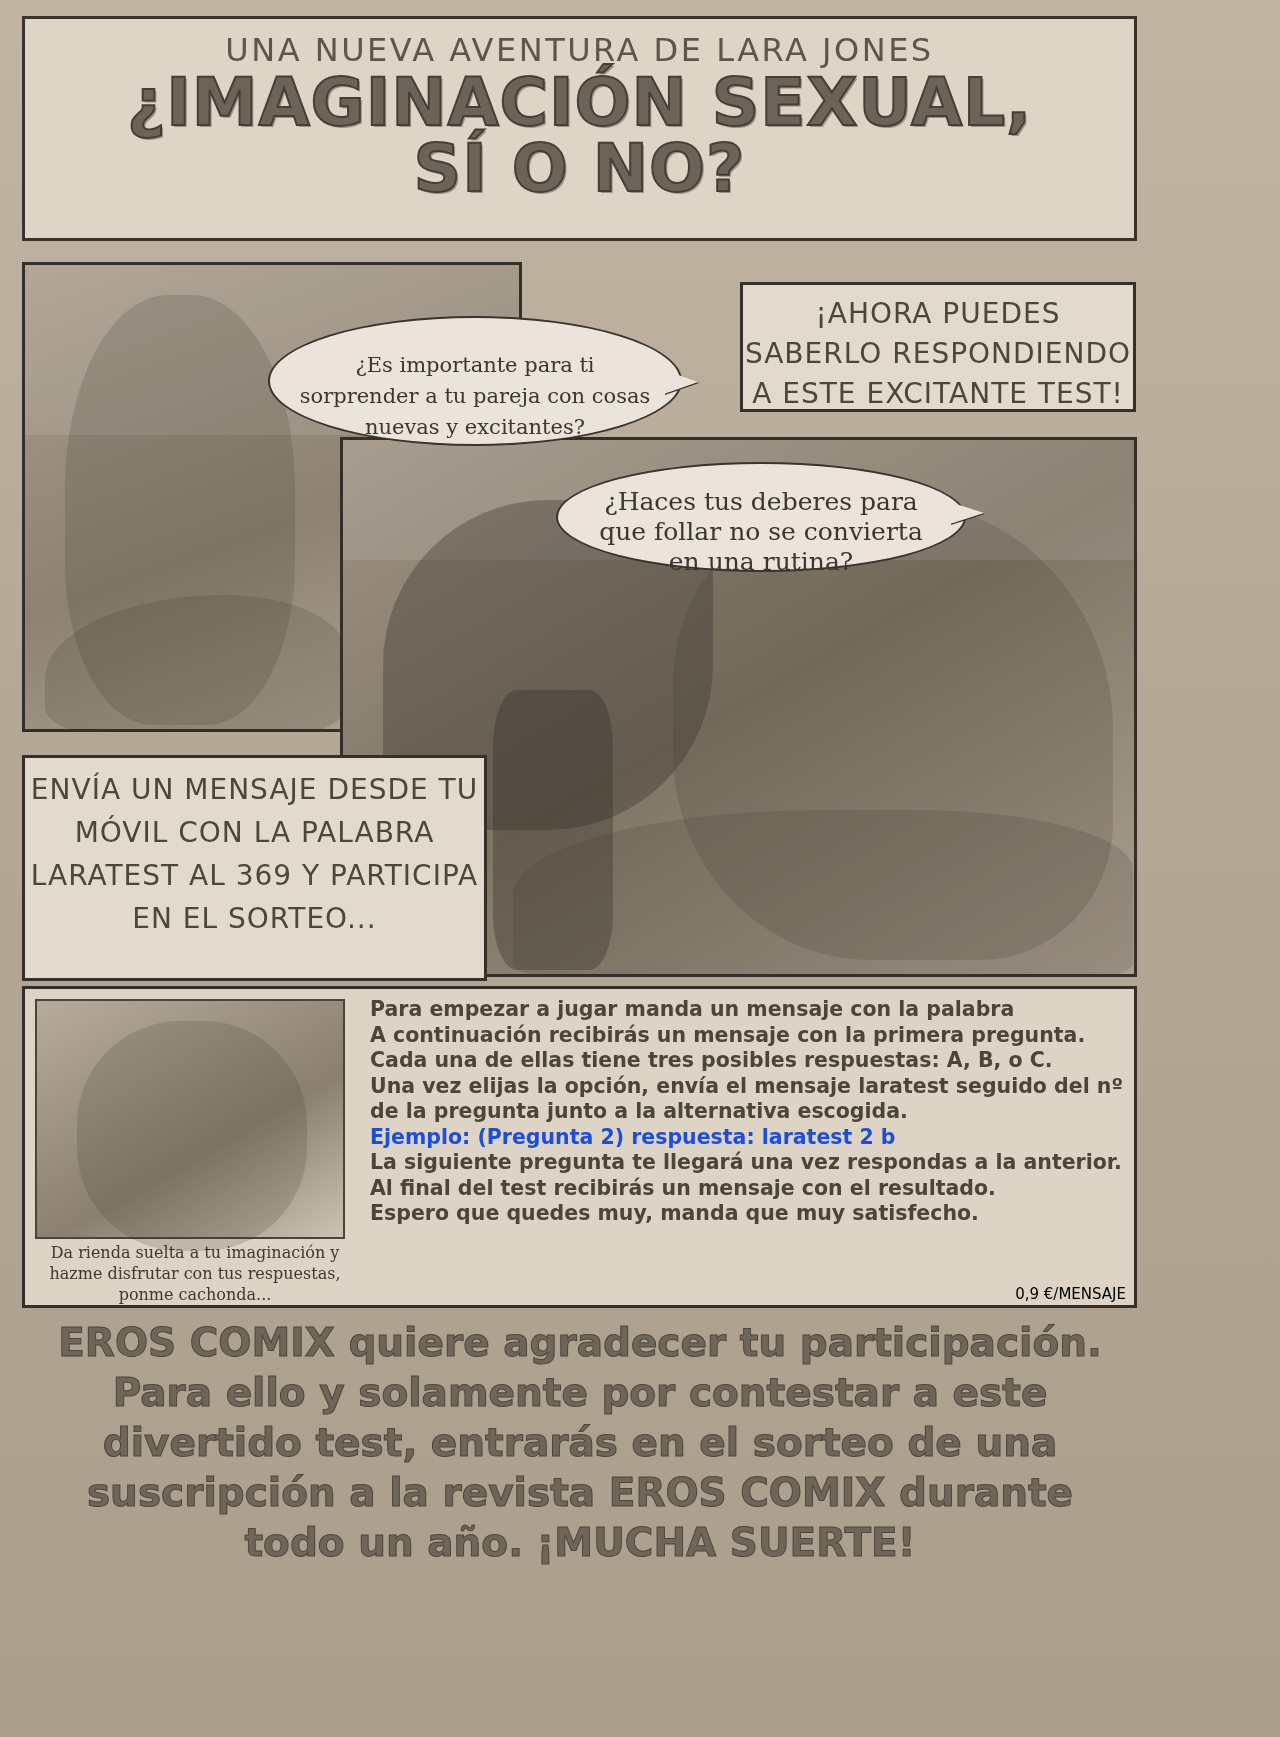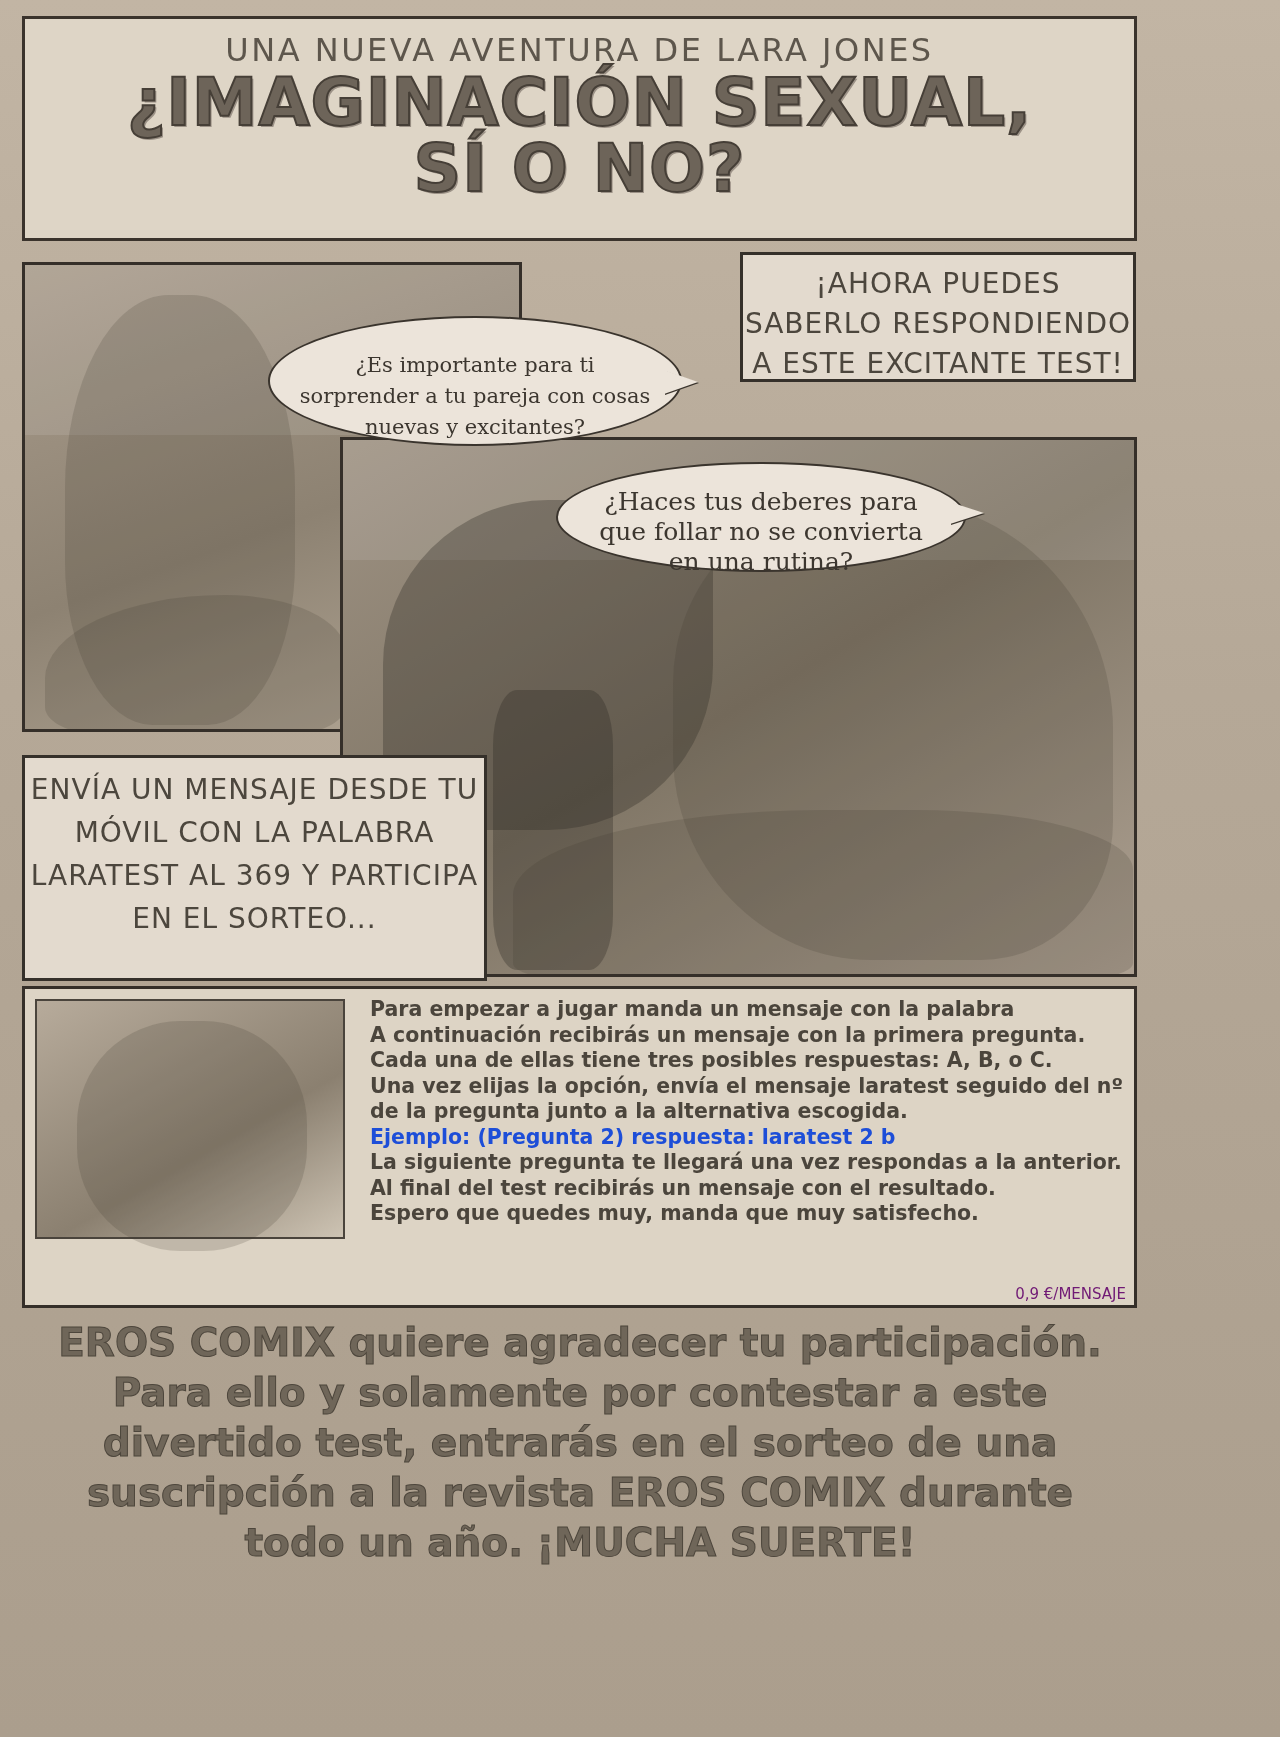--- a/index.html
+++ b/index.html
@@ -75,21 +75,21 @@
     position: absolute;
     background: #e3dace;
     border: 3px solid #35302a;
     box-sizing: border-box;
     text-align: center;
     color: #4c463d;
     font-family: "DejaVu Sans", sans-serif;
     letter-spacing: 1px;
   }
   #cap-top {
-    left: 740px; top: 252px; width: 396px; height: 130px;
+    left: 740px; top: 282px; width: 396px; height: 130px;
     font-size: 28px; line-height: 40px; padding-top: 9px;
   }
   #cap-mid {
     left: 22px; top: 755px; width: 465px; height: 226px;
     font-size: 28px; line-height: 43px; padding-top: 10px;
   }
   
   .balloon {
     position: absolute;
     background: #ece4da;
@@ -165,21 +165,21 @@
     line-height: 25.5px;
   }
   .instructions .line { display: block; }
   .instructions .big { font-size: 26px; }
   .instructions .example { color: #1d4ed8; }
   .price {
     position: absolute;
     right: 8px; bottom: 2px;
     font-size: 15px;
     font-family: "DejaVu Sans", sans-serif;
-    color: #701a75;
+    color: #000000;
   }
   
   .promo {
     position: absolute;
     left: 30px; top: 1318px; width: 1100px;
     text-align: center;
     color: #6f6659;
     font-family: "DejaVu Sans", sans-serif;
     font-weight: bold;
     font-size: 39px;
@@ -230,20 +230,21 @@
   <div class="caption-box" id="cap-mid">
     <span>ENVÍA UN MENSAJE DESDE TU MÓVIL CON LA PALABRA LARATEST AL 369 Y PARTICIPA EN EL SORTEO...</span>
   </div>
 
   <div class="panel" id="panel-3">
 
     <div class="portrait">
       <div class="art-figure" style="left:40px;top:20px;width:230px;height:230px;border-radius:45%;"></div>
     </div>
 
+    <div class="portrait-caption">Da rienda suelta a tu imaginación y hazme disfrutar con tus respuestas, ponme cachonda...</div>
 
     <div class="instructions">
       <span class="line">Para empezar a jugar manda un mensaje con la palabra</span>
       <span class="line">A continuación recibirás un mensaje con la primera pregunta.</span>
       <span class="line">Cada una de ellas tiene tres posibles respuestas: A, B, o C.</span>
       <span class="line">Una vez elijas la opción, envía el mensaje laratest seguido del nº de la pregunta junto a la alternativa escogida.</span>
       <span class="line example">Ejemplo: (Pregunta 2) respuesta: laratest 2 b</span>
       <span class="line">La siguiente pregunta te llegará una vez respondas a la anterior.</span>
       <span class="line">Al final del test recibirás un mensaje con el resultado.</span>
       <span class="line">Espero que quedes muy, manda que muy satisfecho.</span>

